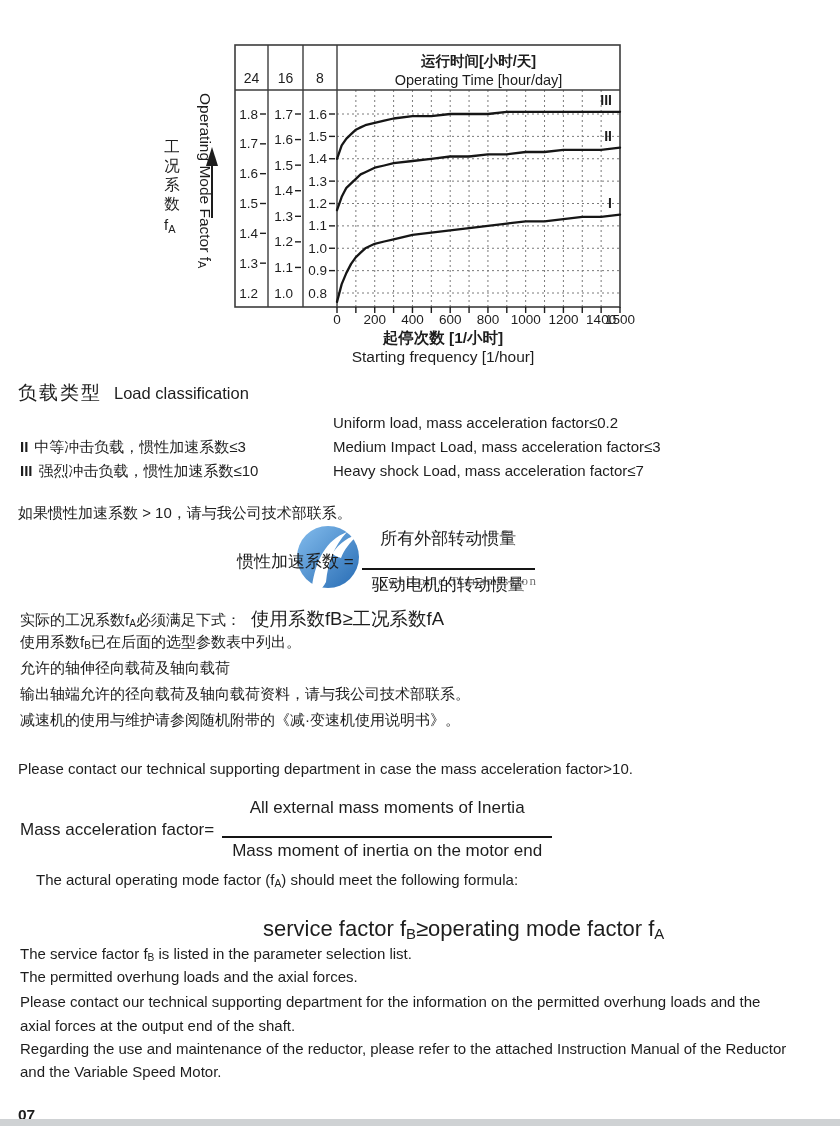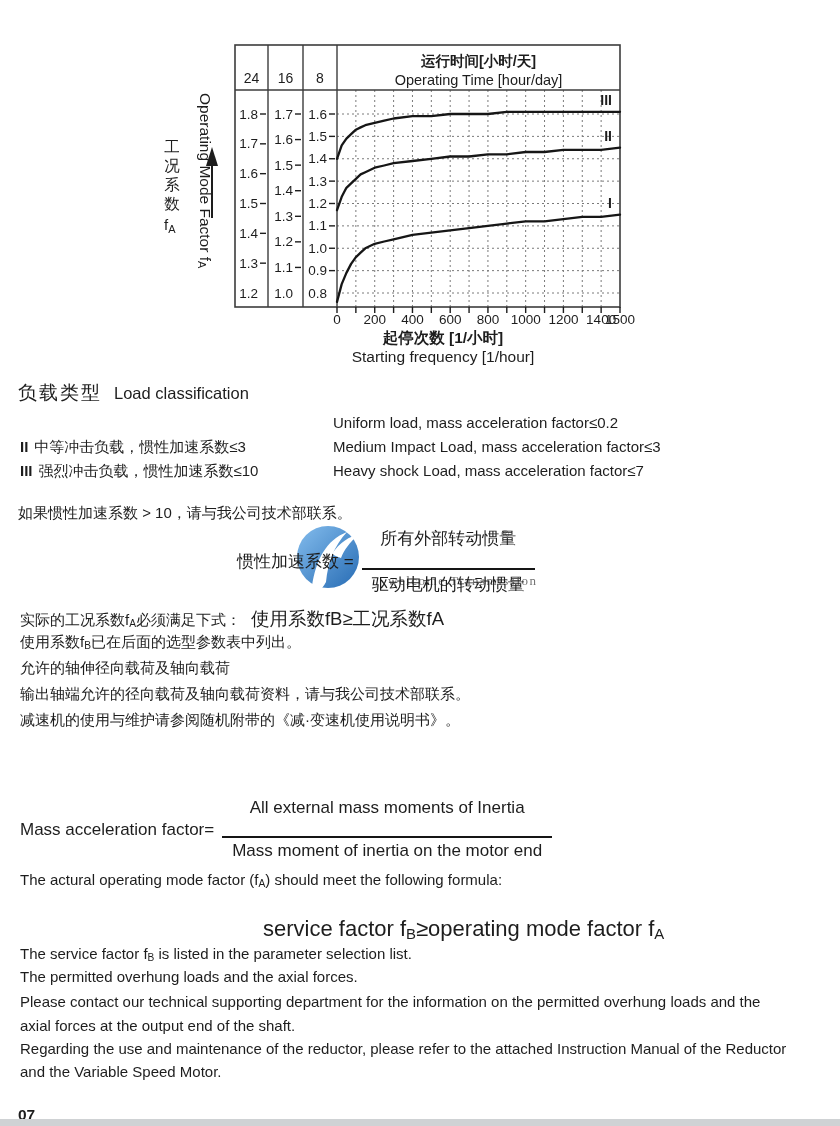--- a/index.html
+++ b/index.html
@@ -199,30 +199,31 @@
   <div class="abs cn" style="left:20px;top:606px">
     <span>实际的工况系数f</span><span class="sub">A</span><span>必须满足下式：</span><span class="big-inline">使用系数fB≥工况系数fA</span>
   </div>
   <div class="abs cn" style="left:20px;top:659px">允许的轴伸径向载荷及轴向载荷</div>
   <div class="abs cn" style="left:20px;top:633px">
     <span>使用系数f</span><span class="sub">B</span><span>已在后面的选型参数表中列出。</span>
   </div>
   <div class="abs cn" style="left:20px;top:685px">输出轴端允许的径向载荷及轴向载荷资料，请与我公司技术部联系。</div>
   <div class="abs cn" style="left:20px;top:711px">减速机的使用与维护请参阅随机附带的《减·变速机使用说明书》。</div>
 
+  <div class="abs en" style="left:18px;top:760px">Please contact our technical supporting department in case the mass acceleration factor&gt;10.</div>
 
   <div class="abs formula" style="left:20px;top:798px">
     <span class="lhs">Mass acceleration factor=</span>
     <span class="fraction">
       <span class="num">All external mass moments of Inertia</span>
       <span class="den">Mass moment of inertia on the motor end</span>
     </span>
   </div>
 
-  <div class="abs en" style="left:20px;top:871px">
+  <div class="abs en" style="left:36px;top:871px">
     <span>The actural operating mode factor (f</span><span class="sub">A</span><span>) should meet the following formula:</span>
   </div>
 
   <div class="abs svc" style="left:263px;top:916px">
     <span>service factor f</span><span class="sub">B</span><span>≥operating mode factor f</span><span class="sub">A</span>
   </div>
 
   <div class="abs en" style="left:20px;top:945px">
     <span>The service factor f</span><span class="sub">B</span><span> is listed in the parameter selection list.</span>
   </div>

